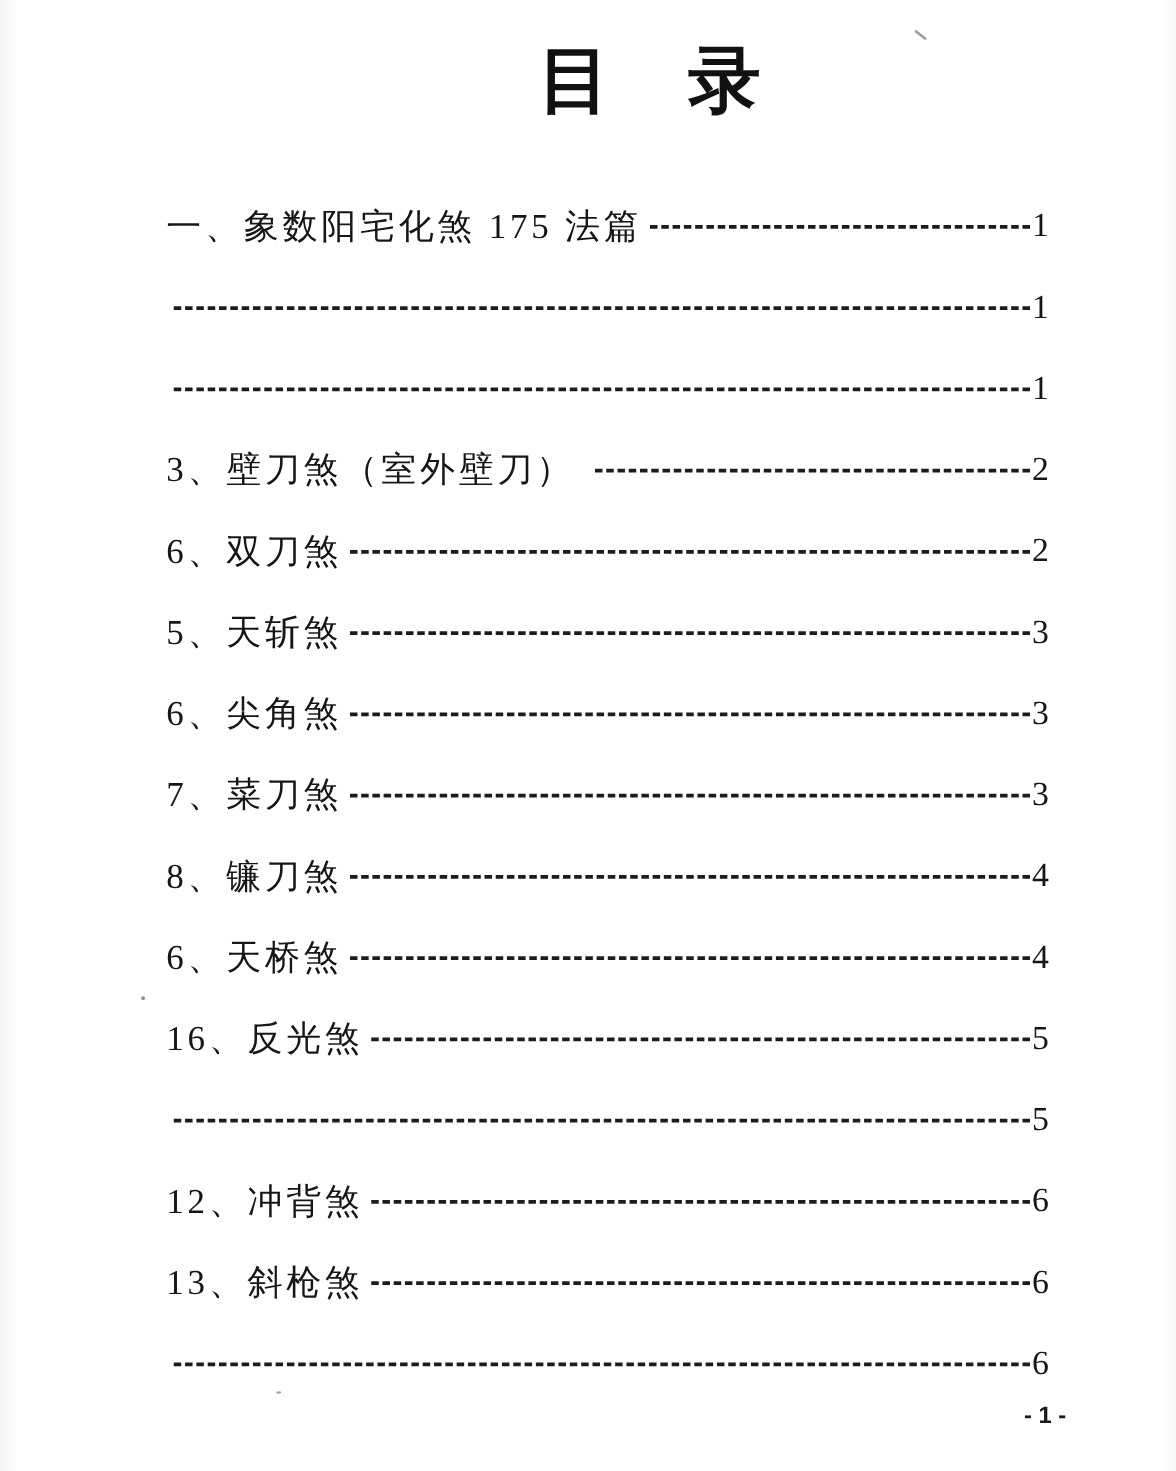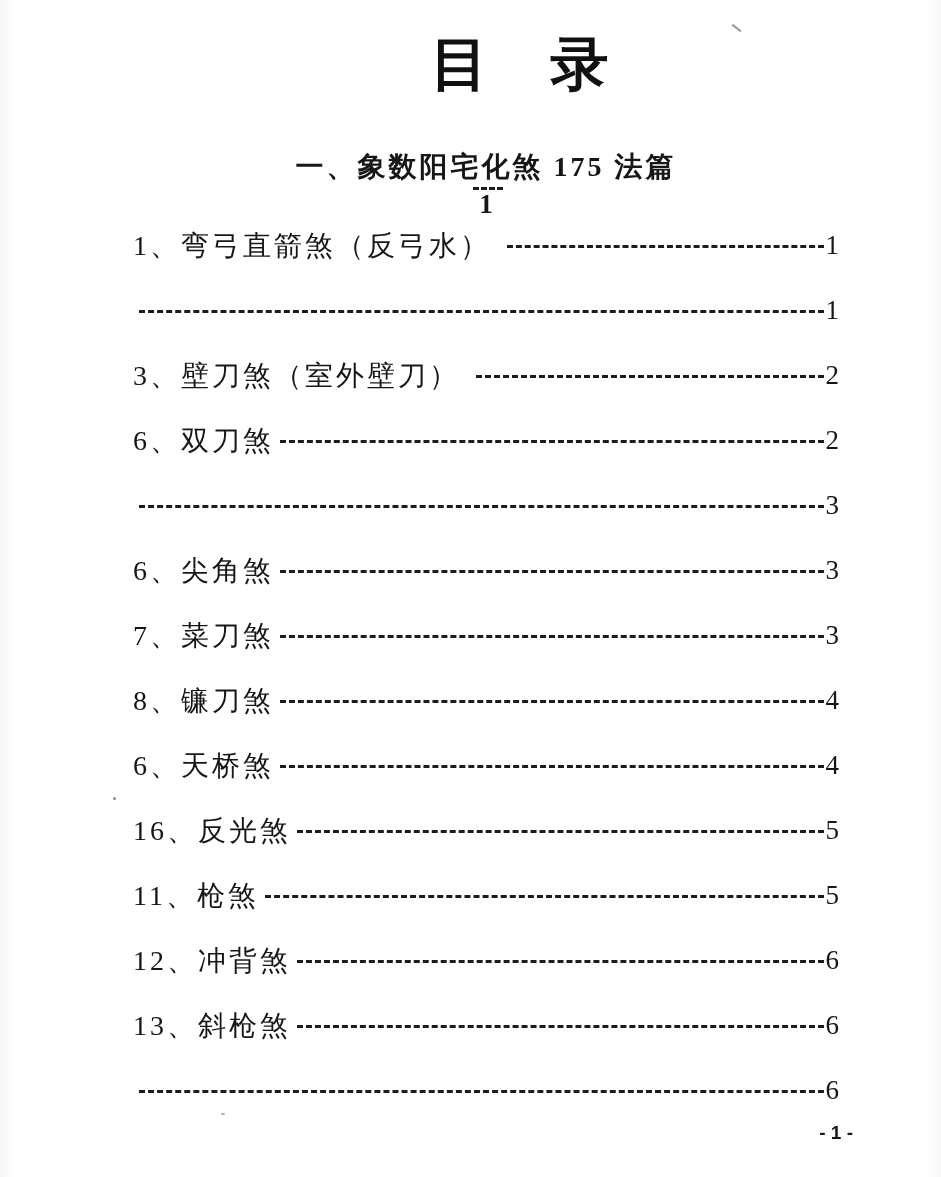--- a/index.html
+++ b/index.html
@@ -34,21 +34,21 @@
     padding-right: 102px;
   }
   .toc-row {
     display: flex;
     align-items: center;
     height: 65px;
     font-size: 28px;
     letter-spacing: 3px;
     white-space: pre;
   }
-  .toc-row.bold { font-weight: bold; flex-direction: column; }
+  .toc-row.bold { font-weight: normal; }
   .toc-leader {
     flex: 1;
     height: 0;
     border-top: 3px dashed #1c1c1c;
     margin-left: 6px;
     margin-right: 2px;
     min-width: 30px;
     transform: translateY(1px);
   }
   .toc-page {
@@ -78,21 +78,20 @@
   <div class="doc-title">目　录</div>
 
   <div class="toc">
     <div class="toc-row bold">
       <span class="toc-label">一、象数阳宅化煞 175 法篇</span>
       <span class="toc-leader"></span>
       <span class="toc-page">1</span>
     </div>
 
     <div class="toc-row">
-      <span class="toc-label">1、弯弓直箭煞（反弓水） </span>
       <span class="toc-leader"></span>
       <span class="toc-page">1</span>
     </div>
 
     <div class="toc-row">
       <span class="toc-leader"></span>
       <span class="toc-page">1</span>
     </div>
 
     <div class="toc-row">
@@ -101,20 +100,21 @@
       <span class="toc-page">2</span>
     </div>
 
     <div class="toc-row">
       <span class="toc-label">6、双刀煞</span>
       <span class="toc-leader"></span>
       <span class="toc-page">2</span>
     </div>
 
     <div class="toc-row">
+      <span class="toc-label">5、天斩煞</span>
       <span class="toc-leader"></span>
       <span class="toc-page">3</span>
     </div>
 
     <div class="toc-row">
       <span class="toc-label">6、尖角煞</span>
       <span class="toc-leader"></span>
       <span class="toc-page">3</span>
     </div>
 
@@ -136,21 +136,20 @@
       <span class="toc-page">4</span>
     </div>
 
     <div class="toc-row">
       <span class="toc-label">16、反光煞</span>
       <span class="toc-leader"></span>
       <span class="toc-page">5</span>
     </div>
 
     <div class="toc-row">
-      <span class="toc-label">11、枪煞</span>
       <span class="toc-leader"></span>
       <span class="toc-page">5</span>
     </div>
 
     <div class="toc-row">
       <span class="toc-label">12、冲背煞</span>
       <span class="toc-leader"></span>
       <span class="toc-page">6</span>
     </div>
 

